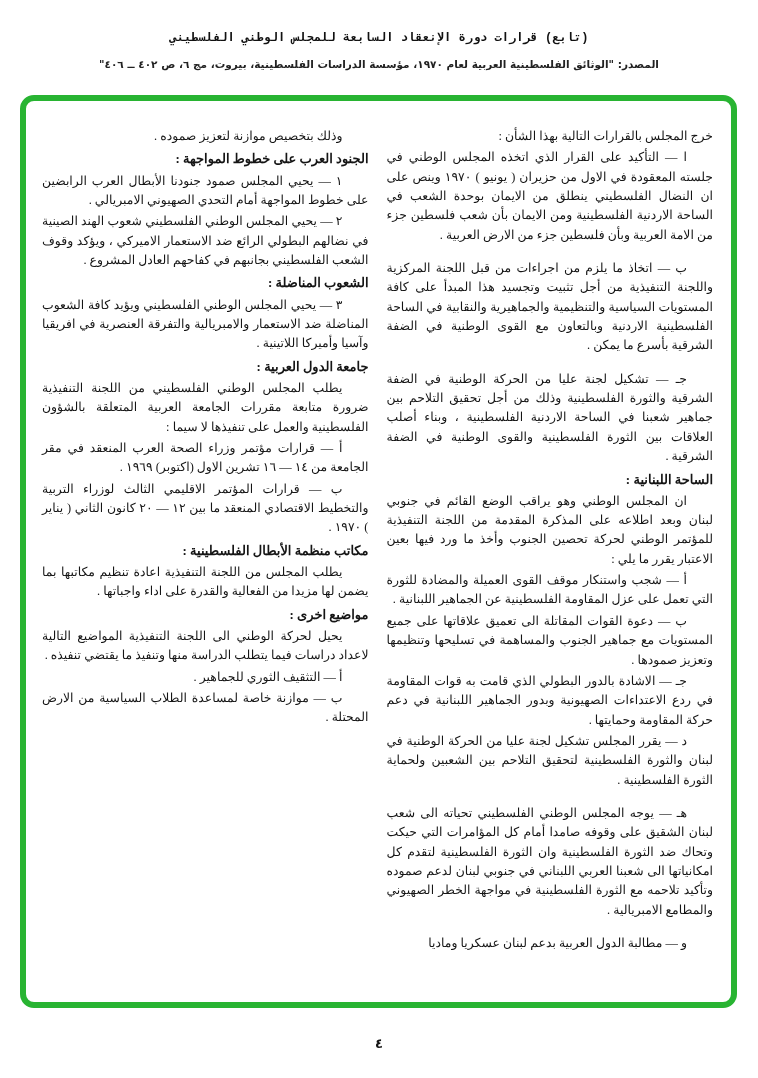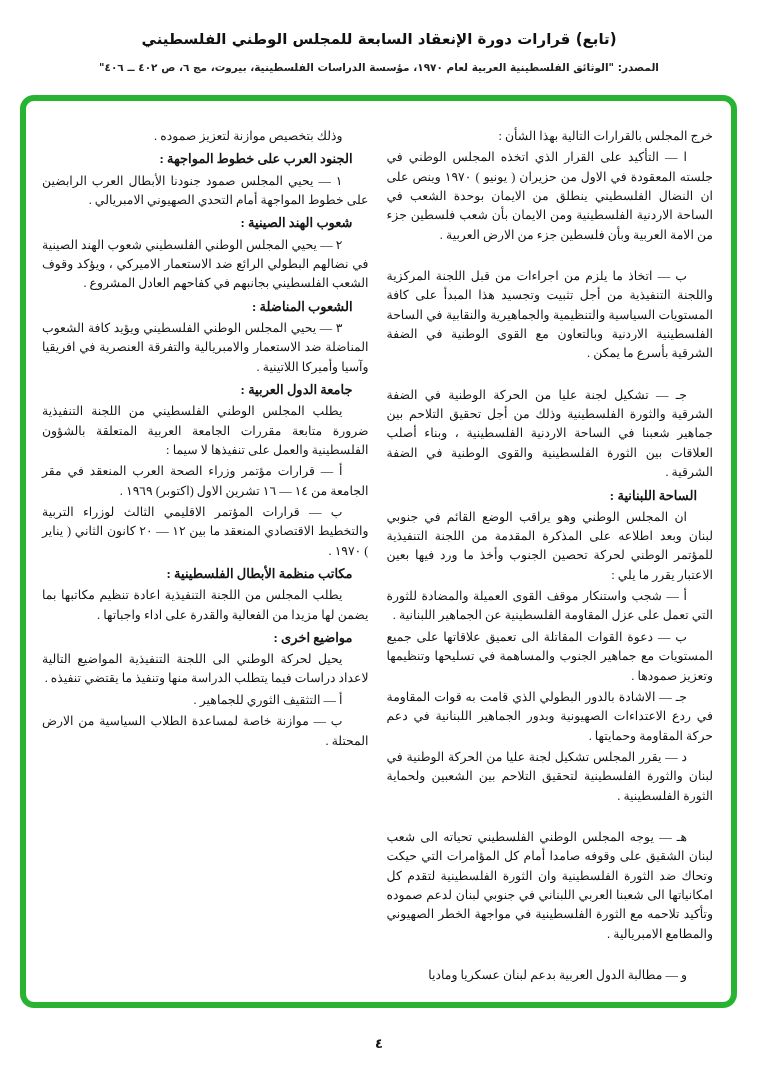--- a/index.html
+++ b/index.html
@@ -8,22 +8,23 @@
     width: 758px; height: 1078px;
     background: #ffffff;
     font-family: "DejaVu Sans", sans-serif;
     direction: rtl;
     position: relative;
     color: #1a1a1a;
     overflow: hidden;
   }
   .doc-header { text-align: center; padding-top: 30px; }
   .doc-title {
-    font-size: 15px; font-weight: bold; color: #111;
+    font-size: 12px; font-weight: bold; color: #111;
     letter-spacing: 0;
+    font-family: Liberation Mono, monospace;
   }
   .doc-source {
     font-size: 10.5px; font-weight: bold; color: #222;
     margin-top: 13px;
   }
   .content-frame {
     position: absolute;
     top: 95px; left: 20px;
     width: 717px; height: 913px;
     border: 6px solid #28b432;
@@ -40,25 +41,25 @@
   .col {
     flex: 1 1 0;
     font-size: 12.4px;
     line-height: 1.56;
     text-align: justify;
     color: #151515;
     font-family: Liberation Serif, serif;
   }
   .para { margin: 0 0 2px 0; text-indent: 26px; }
   .para.flush { text-indent: 0; }
-  .para.gap-top { margin-top: 22px; }
+  .para.gap-top { margin-top: 14px; }
   .sec-heading {
     font-weight: bold;
     font-size: 13px;
-    margin: 3px 16px 2px 0;
+    margin: 3px 0 2px 0;
     text-indent: 0;
   }
   .page-number {
     position: absolute;
     top: 1036px; left: 0; right: 0;
     text-align: center;
     font-size: 13px; font-weight: bold; color: #111;
   }
 </style>
 </head>
@@ -84,21 +85,20 @@
       <p class="para">جـ — الاشادة بالدور البطولي الذي قامت به قوات المقاومة في ردع الاعتداءات الصهيونية وبدور الجماهير اللبنانية في دعم حركة المقاومة وحمايتها .</p>
       <p class="para">د — يقرر المجلس تشكيل لجنة عليا من الحركة الوطنية في لبنان والثورة الفلسطينية لتحقيق التلاحم بين الشعبين ولحماية الثورة الفلسطينية .</p>
       <p class="para gap-top">هـ — يوجه المجلس الوطني الفلسطيني تحياته الى شعب لبنان الشقيق على وقوفه صامدا أمام كل المؤامرات التي حيكت وتحاك ضد الثورة الفلسطينية وان الثورة الفلسطينية لتقدم كل امكانياتها الى شعبنا العربي اللبناني في جنوبي لبنان لدعم صموده وتأكيد تلاحمه مع الثورة الفلسطينية في مواجهة الخطر الصهيوني والمطامع الامبريالية .</p>
       <p class="para gap-top">و — مطالبة الدول العربية بدعم لبنان عسكريا وماديا</p>
     </div>
 
     <div class="col">
       <p class="para">وذلك بتخصيص موازنة لتعزيز صموده .</p>
       <h3 class="sec-heading">الجنود العرب على خطوط المواجهة :</h3>
       <p class="para">١ — يحيي المجلس صمود جنودنا الأبطال العرب الرابضين على خطوط المواجهة أمام التحدي الصهيوني الامبريالي .</p>
-      <h3 class="sec-heading">شعوب الهند الصينية :</h3>
       <p class="para">٢ — يحيي المجلس الوطني الفلسطيني شعوب الهند الصينية في نضالهم البطولي الرائع ضد الاستعمار الاميركي ، ويؤكد وقوف الشعب الفلسطيني بجانبهم في كفاحهم العادل المشروع .</p>
       <h3 class="sec-heading">الشعوب المناضلة :</h3>
       <p class="para">٣ — يحيي المجلس الوطني الفلسطيني ويؤيد كافة الشعوب المناضلة ضد الاستعمار والامبريالية والتفرقة العنصرية في افريقيا وآسيا وأميركا اللاتينية .</p>
       <h3 class="sec-heading">جامعة الدول العربية :</h3>
       <p class="para">يطلب المجلس الوطني الفلسطيني من اللجنة التنفيذية ضرورة متابعة مقررات الجامعة العربية المتعلقة بالشؤون الفلسطينية والعمل على تنفيذها لا سيما :</p>
       <p class="para">أ — قرارات مؤتمر وزراء الصحة العرب المنعقد في مقر الجامعة من ١٤ — ١٦ تشرين الاول (اكتوبر) ١٩٦٩ .</p>
       <p class="para">ب — قرارات المؤتمر الاقليمي الثالث لوزراء التربية والتخطيط الاقتصادي المنعقد ما بين ١٢ — ٢٠ كانون الثاني ( يناير ) ١٩٧٠ .</p>
       <h3 class="sec-heading">مكاتب منظمة الأبطال الفلسطينية :</h3>
       <p class="para">يطلب المجلس من اللجنة التنفيذية اعادة تنظيم مكاتبها بما يضمن لها مزيدا من الفعالية والقدرة على اداء واجباتها .</p>
       <h3 class="sec-heading">مواضيع اخرى :</h3>

